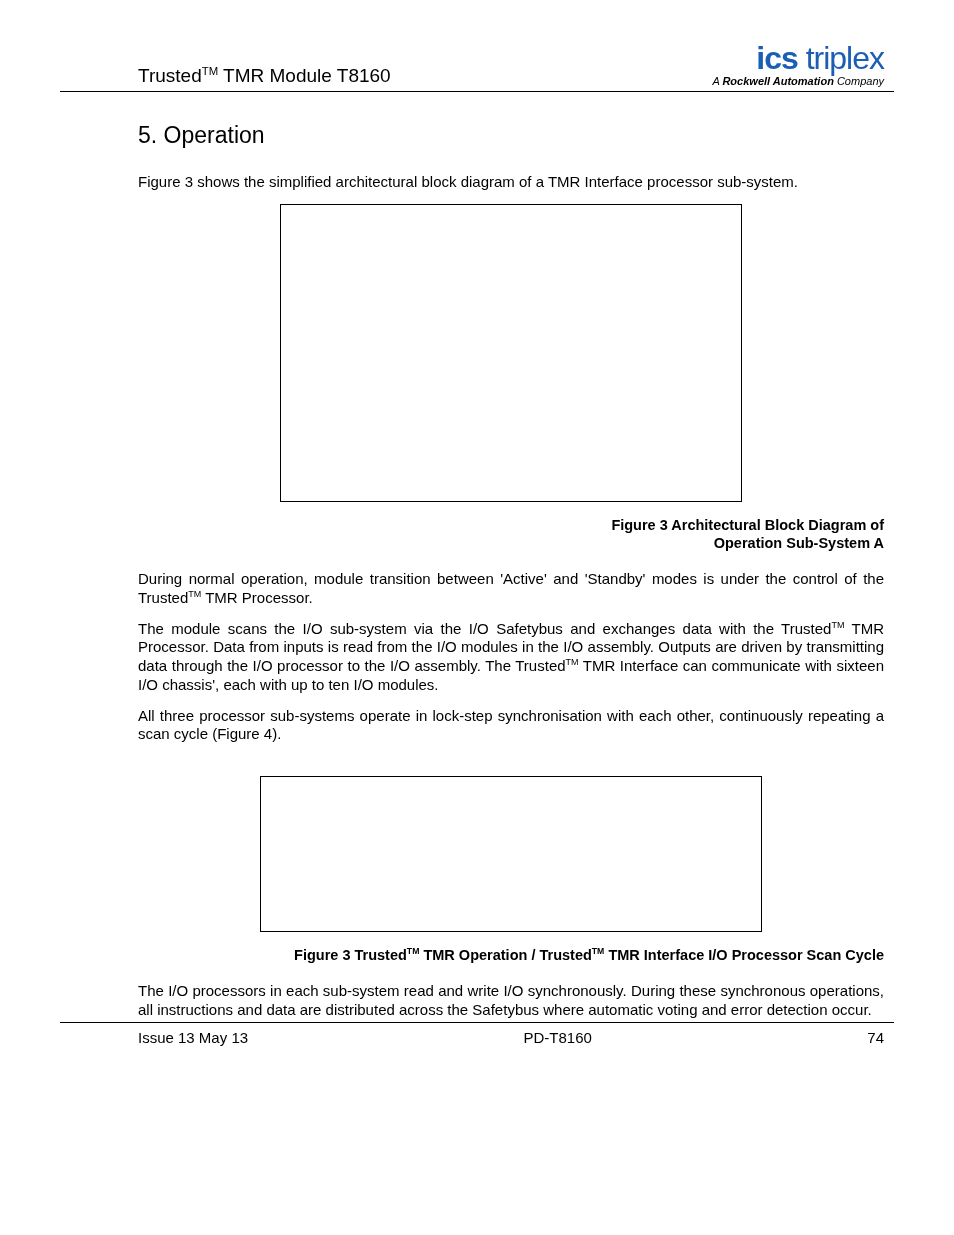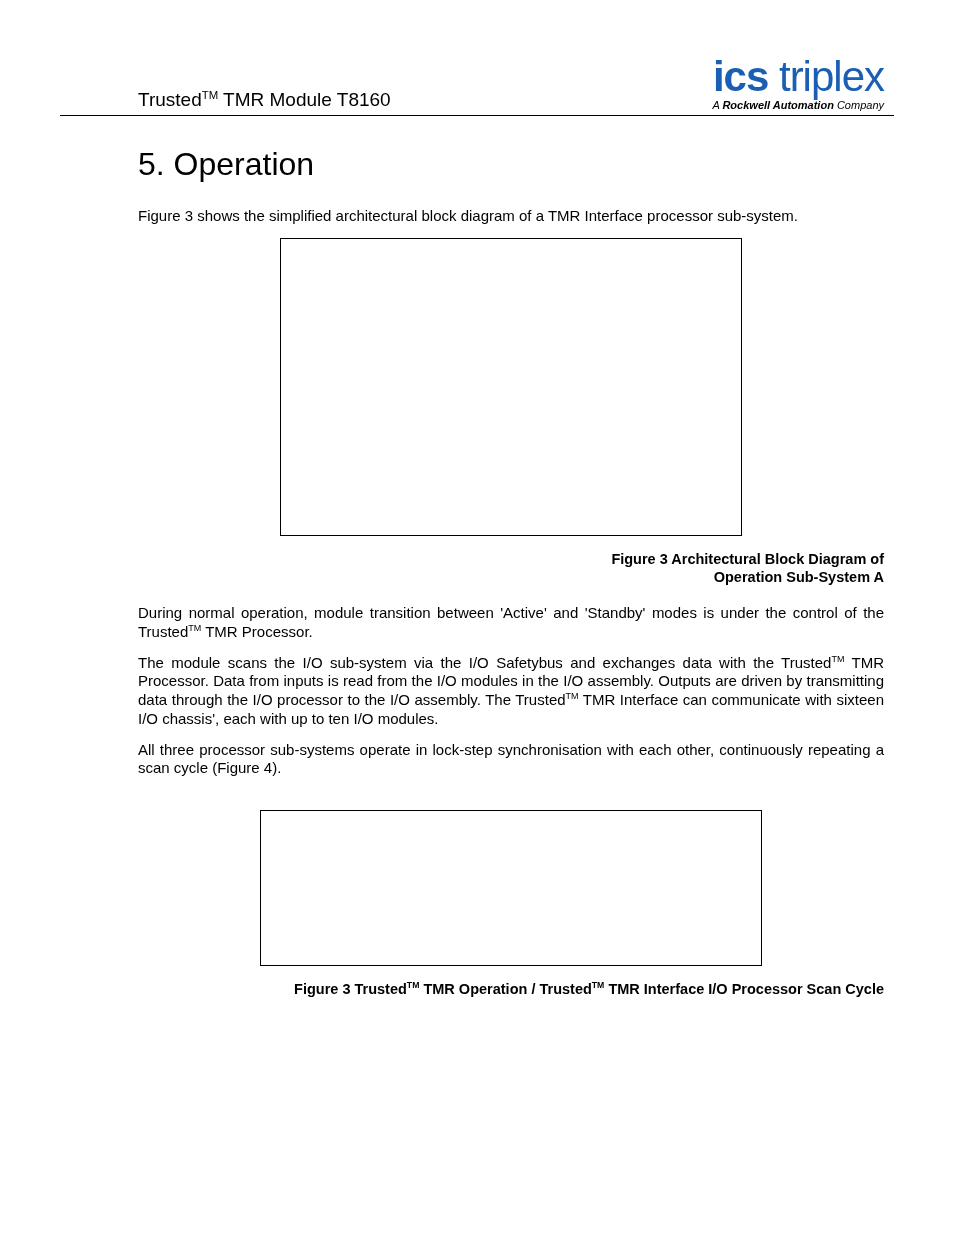--- a/index.html
+++ b/index.html
@@ -8,42 +8,42 @@
     background: #fff;
     font-family: Arial, Helvetica, sans-serif;
     color: #000;
     width: 954px;
   }
   .page {
     width: 954px;
     height: 1084px;
     position: relative;
     box-sizing: border-box;
-    padding: 36px 60px 30px 60px;
+    padding: 22px 60px 30px 60px;
   }
   .header-row {
     display: flex;
     justify-content: space-between;
     align-items: flex-end;
     border-bottom: 1.5px solid #000;
     padding-bottom: 4px;
     margin-top: 20px;
     padding-left: 78px;
     padding-right: 10px;
   }
   .header-left {
     font-size: 19px;
     font-weight: normal;
   }
   .logo-block {
     text-align: right;
     line-height: 1;
   }
   .logo-main {
-    font-size: 42px;
+    font-size: 32px;
     font-weight: normal;
     color: #1a5fb4;
     letter-spacing: -1px;
   }
   .logo-main .ics {
     font-weight: 800;
     color: #1a5fb4;
   }
   .logo-sub {
     font-size: 11px;
@@ -52,21 +52,21 @@
     font-style: italic;
   }
   .logo-sub .ra {
     font-weight: 800;
   }
   .content {
     padding-left: 78px;
     padding-right: 10px;
   }
   .section-heading {
-    font-size: 32px;
+    font-size: 23px;
     font-weight: normal;
     margin-top: 30px;
     margin-bottom: 24px;
   }
   .body-text {
     font-size: 15px;
     line-height: 1.25;
     text-align: justify;
     margin: 0 0 12px 0;
   }
@@ -149,16 +149,22 @@
 
 
     <p class="body-text">All three processor sub-systems operate in lock-step synchronisation with each other, continuously repeating a scan cycle (Figure 4).</p>
 
     <div class="figure-box fig4"></div>
 
     <div class="figure-caption">
       <span>Figure 3 Trusted</span><sup class="tm">TM</sup><span> TMR Operation / Trusted</span><sup class="tm">TM</sup><span> TMR Interface I/O Processor Scan Cycle</span>
     </div>
 
+    <p class="body-text">The I/O processors in each sub-system read and write I/O synchronously.  During these synchronous operations, all instructions and data are distributed across the Safetybus where automatic voting and error detection occur.</p>
   </div>
 
+  <div class="footer-row">
+    <span>Issue 13 May 13</span>
+    <span>PD-T8160</span>
+    <span>74</span>
+  </div>
 
 </div>
 
 </body></html>

